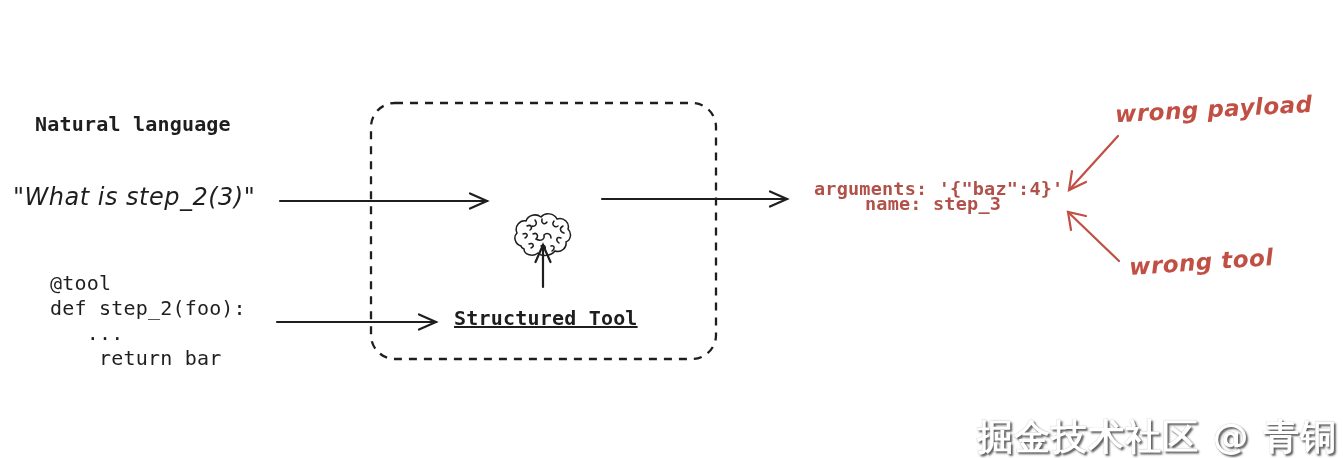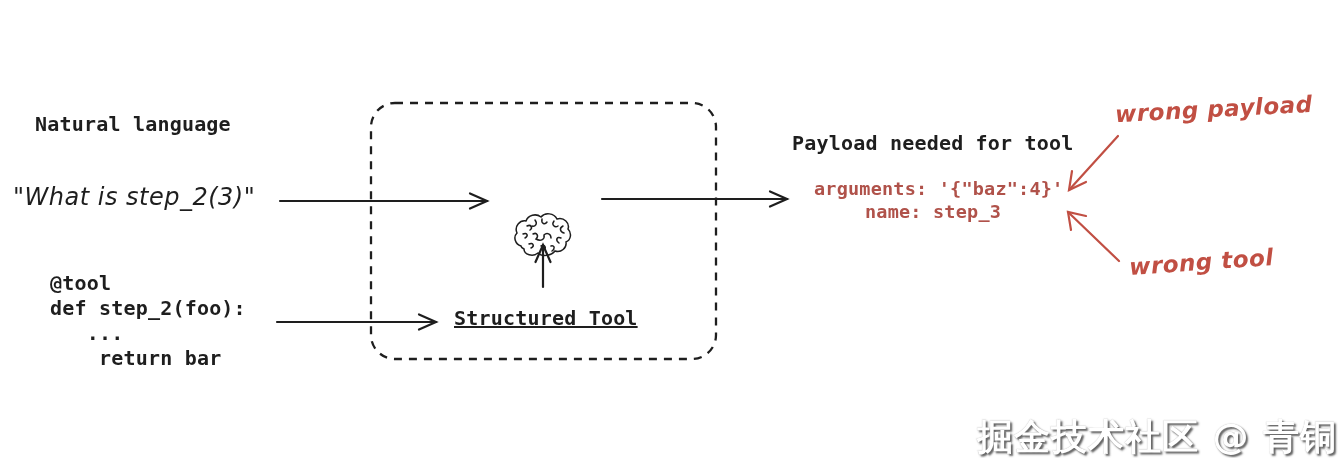--- a/index.html
+++ b/index.html
@@ -7,21 +7,21 @@
     position:relative;width:1343px;height:458px;background:#ffffff;
     overflow:hidden;font-family:"DejaVu Sans Mono","Liberation Mono",monospace;
   }
   .abs{position:absolute;white-space:pre;}
   .mono{
     font-family:"DejaVu Sans Mono","Liberation Mono",monospace;
     font-weight:600;color:#1e1e1e;font-size:20px;letter-spacing:.2px;
   }
   .code{
     font-family:"DejaVu Sans Mono","Liberation Mono",monospace;
-    font-weight:700;color:#1e1e1e;font-size:20px;line-height:25px;letter-spacing:.2px;
+    font-weight:400;color:#1e1e1e;font-size:20px;line-height:25px;letter-spacing:.2px;
   }
   .redcode{
     font-family:"DejaVu Sans Mono","Liberation Mono",monospace;
     font-weight:600;color:#b0524a;font-size:18.5px;letter-spacing:.2px;
   }
   .hand{
     font-family:"DejaVu Sans","Liberation Sans",sans-serif;
     font-style:italic;color:#1e1e1e;font-size:24px;letter-spacing:.5px;
   }
   .hand-red{
@@ -96,22 +96,21 @@
       <path d="M51,27 C47,25 45,29 49,32"></path>
       <path d="M23,23 C27,21 29,25 26,28 C31,31 35,28 34,24 C37,21 41,23 41,27"></path>
       <path d="M19,33 C23,31 25,35 21,37"></path>
       <path d="M31,35 C35,33 37,37 33,39"></path>
       <path d="M41,35 C45,34 45,38 42,40"></path>
     </svg>
   </div>
 
   <div class="abs mono" style="left:454px;top:306px;text-decoration:underline;">Structured Tool</div>
 
-  <div class="abs mono" style="left:792px;top:131px;">Payload needed for tool</div>
   <div class="abs redcode" style="left:814px;top:178px;">arguments: '{"baz":4}'</div>
-  <div class="abs redcode" style="left:865px;top:201px;">name: step_3</div>
+  <div class="abs redcode" style="left:865px;top:193px;">name: step_3</div>
 
   <div class="abs hand-red" style="left:1115px;top:96px;transform:rotate(-3deg);">wrong payload</div>
   <div class="abs hand-red" style="left:1129px;top:249px;transform:rotate(-4deg);">wrong tool</div>
 
   <div class="abs watermark" style="right:6px;top:413px;">掘金技术社区 @ 青铜</div>
 
 </div>
 
 </body></html>

